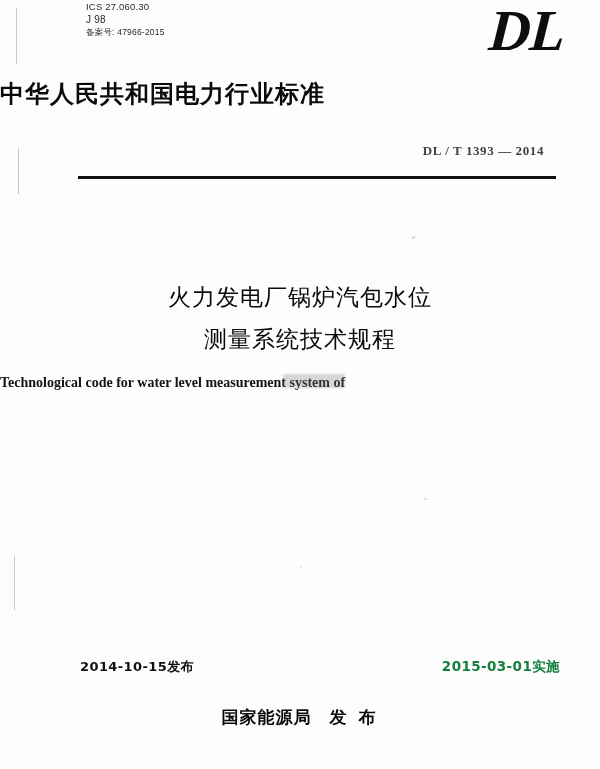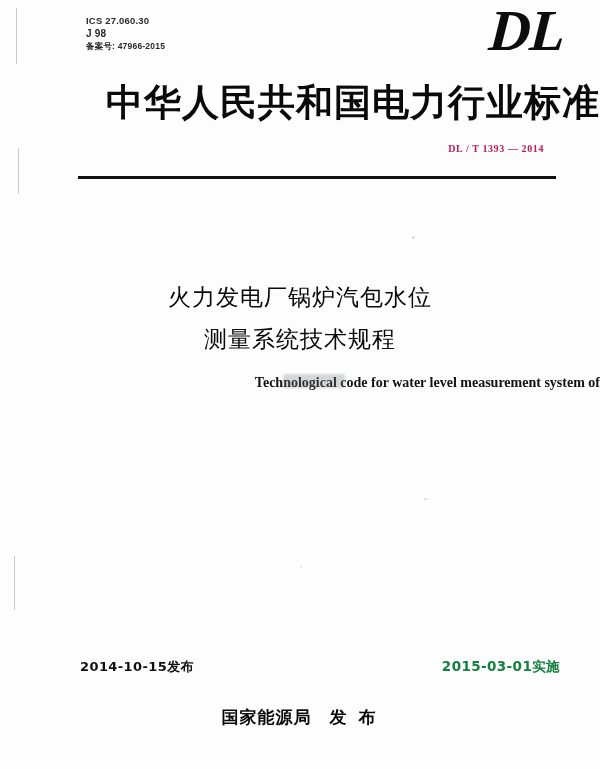--- a/index.html
+++ b/index.html
@@ -37,24 +37,24 @@
     border-radius: 50%;
   }
   .speck.s1 { left: 412px; top: 236px; width: 3px; height: 3px; }
   .speck.s2 { left: 424px; top: 498px; width: 3px; height: 2px; }
   .speck.s3 { left: 300px; top: 566px; width: 2px; height: 2px; background:#e2e2e2; }
 
   
   .ics-block {
     position: absolute;
     left: 86px;
-    top: 14px;
+    top: 0px;
     font-size: 9px;
     line-height: 13px;
-    font-weight: bold;
+    font-weight: normal;
     color: #2a2a2a;
     letter-spacing: 0.2px;
   }
   .ics-block div { white-space: nowrap; }
   .ics-line1 { font-size: 9.5px; }
   .ics-line2 { font-size: 10px; }
   .ics-line3 { font-size: 8.5px; }
 
   
   .dl-logo {
@@ -70,38 +70,38 @@
     font-style: italic;
     transform: skewX(-4deg);
   }
 
   
   .std-title {
     position: absolute;
     left: 0;
     right: 0;
     top: 78px;
-    text-align: right;
-    font-family: "DejaVu Sans", sans-serif;
-    font-weight: bold;
-    font-size: 37px;
+    text-align: left;
+    font-family: "DejaVu Sans", sans-serif;
+    font-weight: bold;
+    font-size: 24px;
     letter-spacing: 1px;
     color: #0a0a0a;
   }
 
   
   .std-number {
     position: absolute;
     right: 56px;
     top: 143px;
     font-family: "Liberation Serif", serif;
-    font-size: 10px;
+    font-size: 13px;
     font-weight: bold;
     letter-spacing: 0.6px;
-    color: #be185d;
+    color: #404040;
   }
 
   
   .rule {
     position: absolute;
     left: 78px;
     right: 44px;
     top: 176px;
     height: 3px;
     background: #111;
@@ -120,21 +120,21 @@
     letter-spacing: 1px;
     color: #0a0a0a;
   }
   .subject .l2 { display: block; }
 
   
   .eng-title {
     position: absolute;
     left: 0; right: 0;
     top: 372px;
-    text-align: right;
+    text-align: left;
     font-family: "Liberation Serif", serif;
     font-weight: bold;
     font-size: 14px;
     line-height: 22px;
     color: #121212;
   }
   
   .smudge-overlay {
     position: absolute;
     left: 283px;

